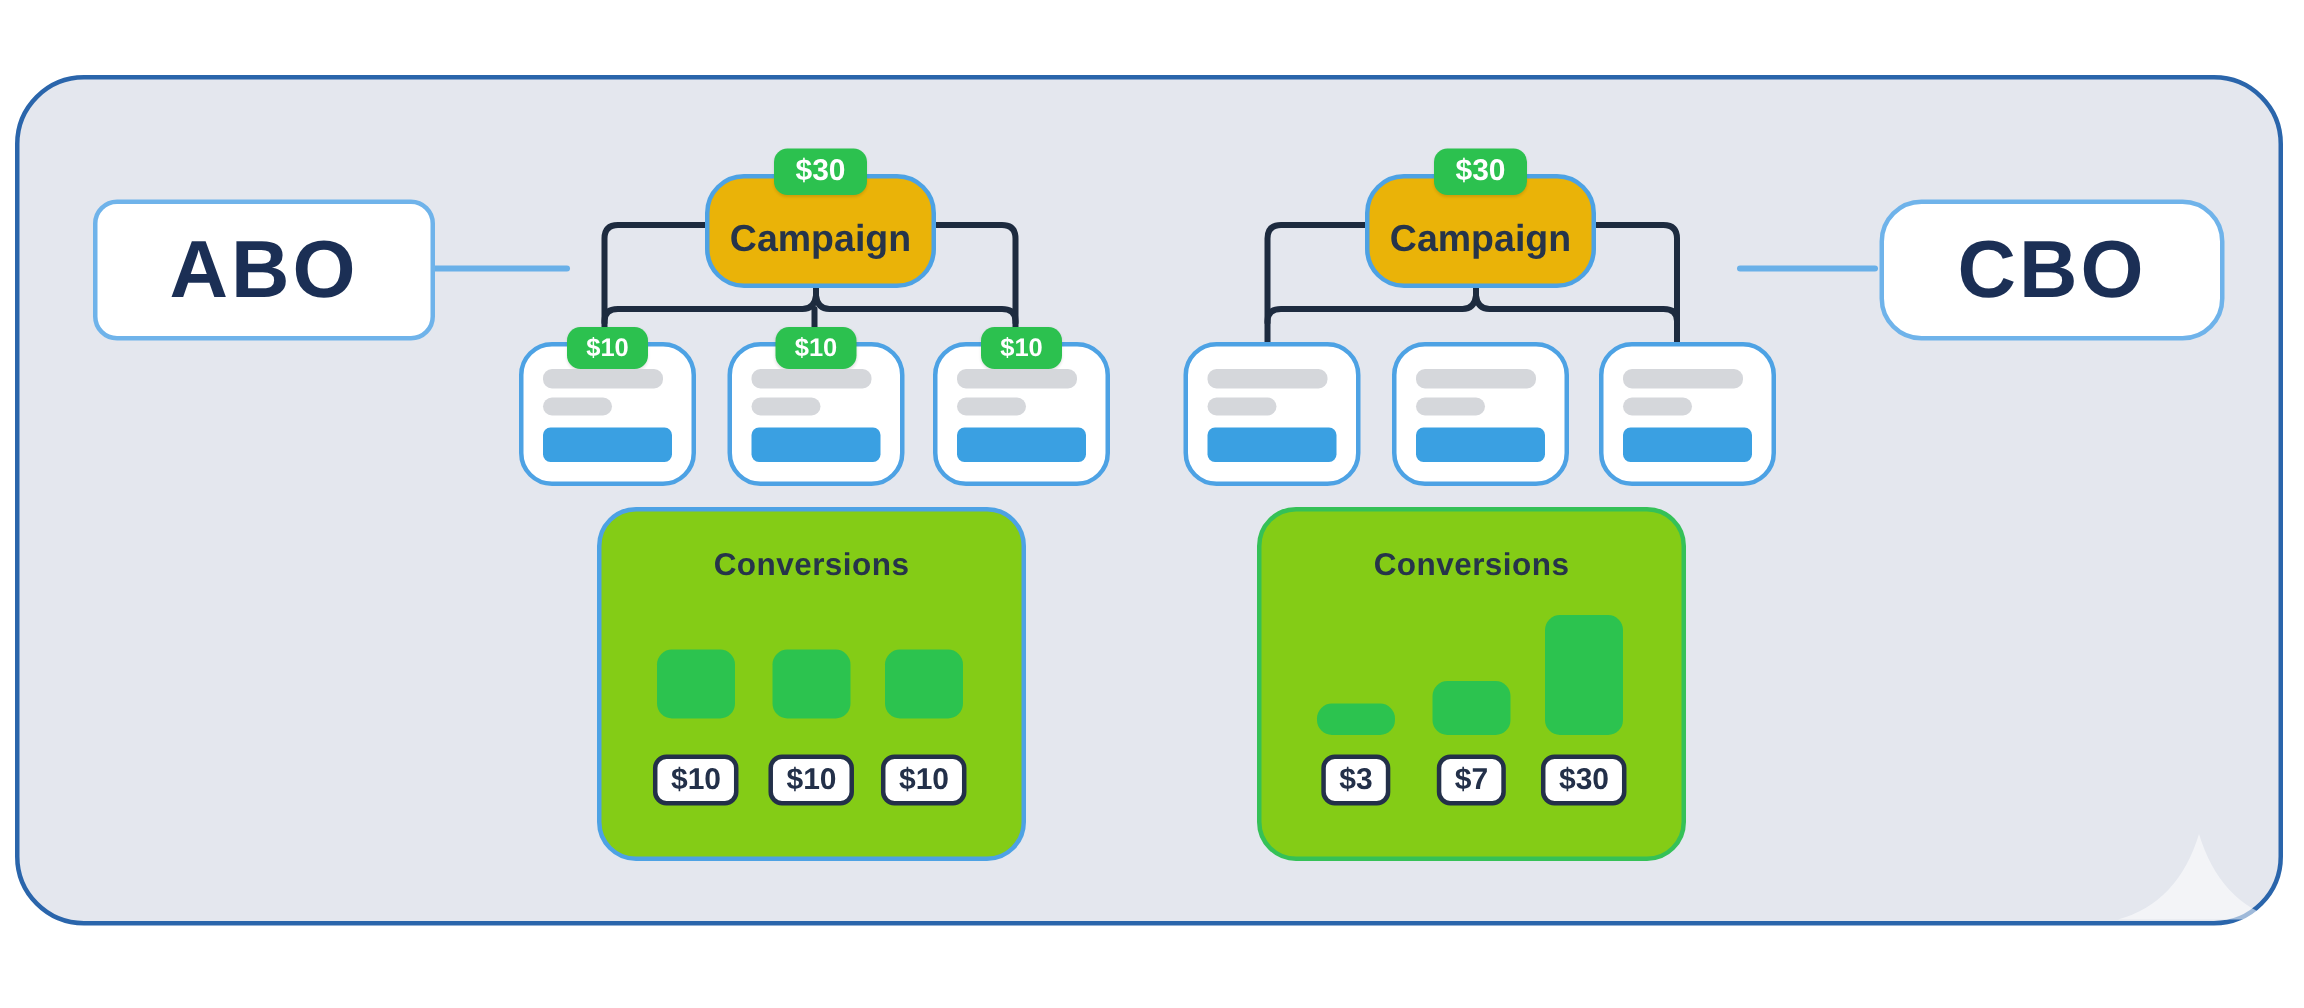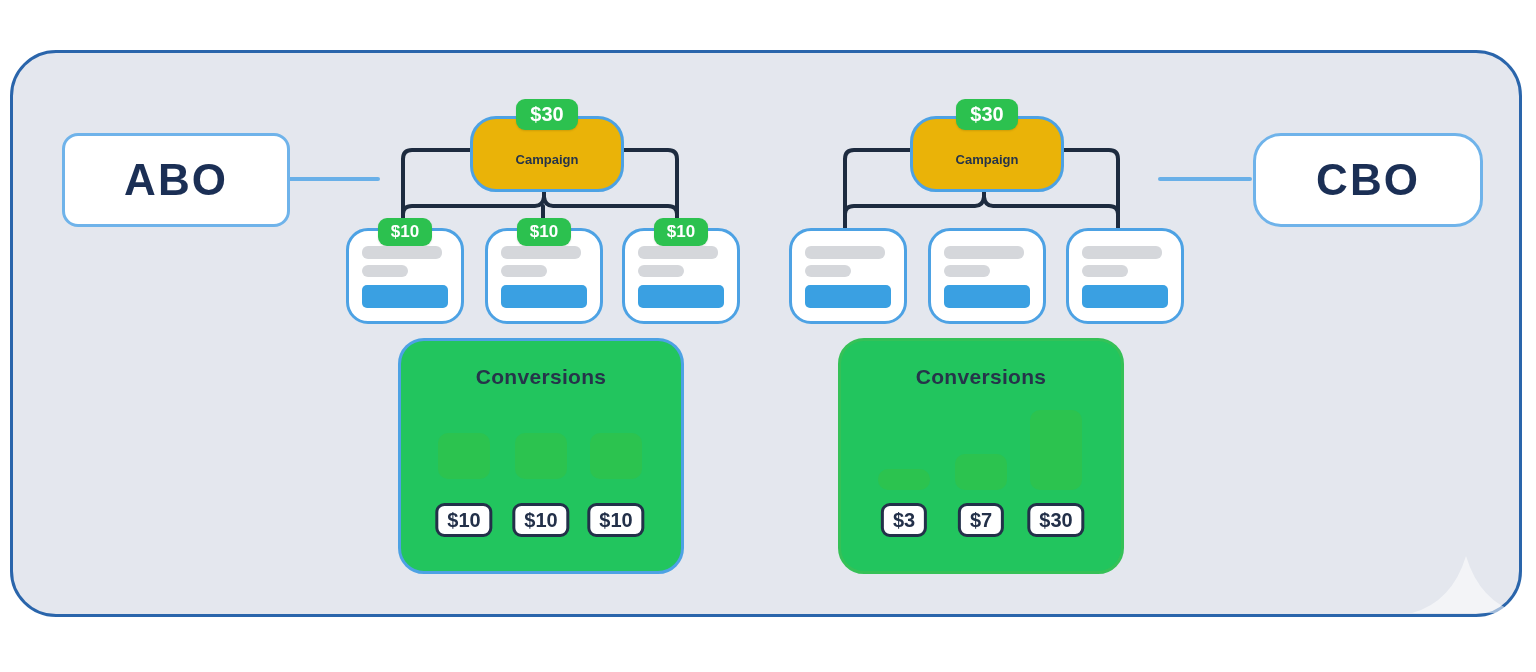--- a/index.html
+++ b/index.html
@@ -3,44 +3,44 @@
 <meta charset="utf-8">
 <style>
   html,body{margin:0;padding:0;background:#ffffff;font-family:"Liberation Sans", sans-serif;}
   .stage{position:relative;width:1536px;height:672px;background:#ffffff;overflow:hidden;}
   .canvas{position:absolute;left:10px;top:50px;width:1506px;height:561px;
           background:#e4e7ee;border:3px solid #2a65ab;border-radius:46px;}
   .svg-overlay{position:absolute;left:0;top:0;width:1536px;height:672px;pointer-events:none;}
 
   .side-label{position:absolute;background:#ffffff;border:3px solid #6fb3ea;border-radius:16px;
               display:flex;align-items:center;justify-content:center;}
-  .side-label span{font-size:44px;font-weight:900;color:#1b2f55;letter-spacing:2px;}
+  .side-label span{font-size:54px;font-weight:900;color:#1b2f55;letter-spacing:2px;}
   .abo-box{left:62px;top:133px;width:222px;height:88px;}
   .cbo-box{left:1253px;top:133px;width:224px;height:88px;border-radius:28px;}
 
   .campaign-node{position:absolute;width:148px;height:70px;background:#eab308;border:3px solid #4da2e4;
                  border-radius:26px;display:flex;align-items:center;justify-content:center;}
-  .campaign-node .camp-label{font-size:13px;font-weight:800;color:#26344a;margin-top:10px;}
+  .campaign-node .camp-label{font-size:25px;font-weight:800;color:#26344a;margin-top:10px;}
   .campaign-left{left:470px;top:116px;}
   .campaign-right{left:910px;top:116px;}
 
   .badge{position:absolute;left:50%;transform:translateX(-50%);background:#2cc14f;color:#ffffff;
          font-weight:800;border-radius:9px;display:flex;align-items:center;justify-content:center;
          box-shadow:0 1px 2px rgba(0,0,0,0.12);}
   .badge-30{top:-20px;width:62px;height:31px;font-size:20px;}
   .badge-10{top:-13px;width:54px;height:28px;font-size:17px;}
 
   .adset-card{position:absolute;top:228px;width:112px;height:90px;background:#ffffff;
               border:3px solid #4da2e4;border-radius:22px;}
   .sk-line{position:absolute;background:#d5d7db;border-radius:6px;height:12px;left:13px;}
   .sk-1{top:15px;width:80px;height:13px;}
   .sk-2{top:34px;width:46px;}
   .sk-bar{position:absolute;left:13px;top:54px;width:86px;height:23px;background:#3aa0e2;border-radius:5px;}
 
-  .conv-panel{position:absolute;top:338px;width:280px;height:230px;background:#22c55e;border-radius:26px;}
+  .conv-panel{position:absolute;top:338px;width:280px;height:230px;background:#84cc16;border-radius:26px;}
   .conv-abo{left:398px;border:3px solid #4da2e4;}
   .conv-cbo{left:838px;border:3px solid #35c157;}
   .conv-title{position:absolute;top:24px;left:0;right:0;text-align:center;
               font-size:21px;font-weight:800;color:#26344a;letter-spacing:0.3px;}
   .cbar{position:absolute;width:52px;background:#2cc34f;border-radius:10px;transform:translateX(-50%);}
   .conv-abo .cbar{bottom:92px;}
   .conv-cbo .cbar{bottom:81px;}
   .price-tag{position:absolute;top:162px;transform:translateX(-50%);height:34px;min-width:32px;
              padding:0 9px;background:#ffffff;border:3px solid #233049;border-radius:9px;
              display:flex;align-items:center;justify-content:center;box-sizing:border-box;

